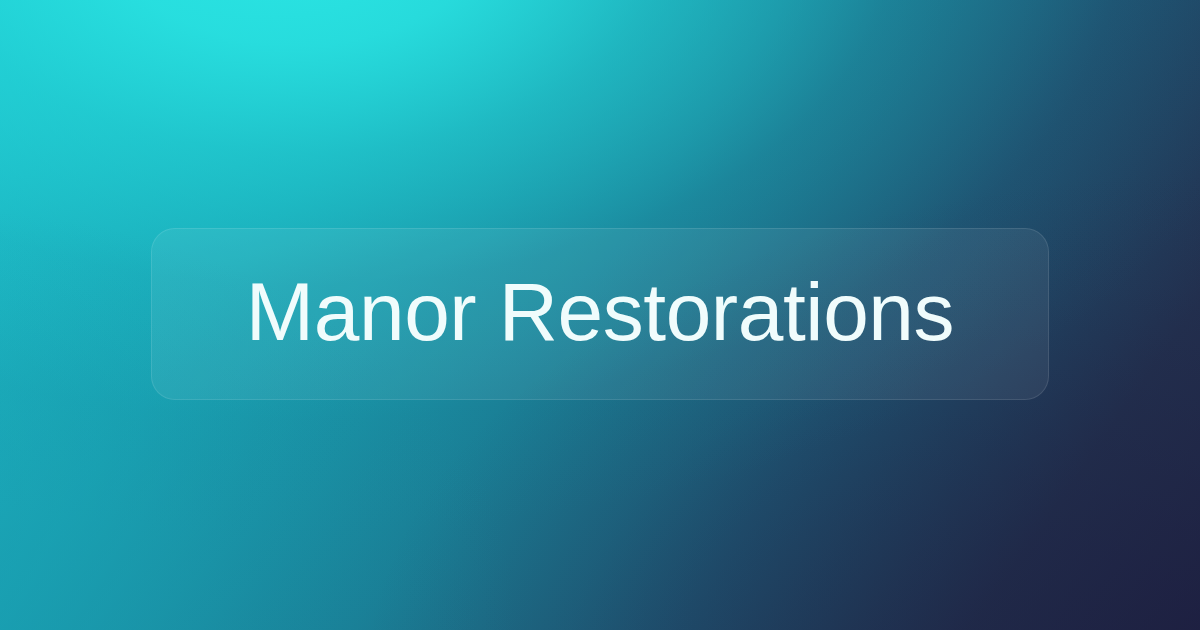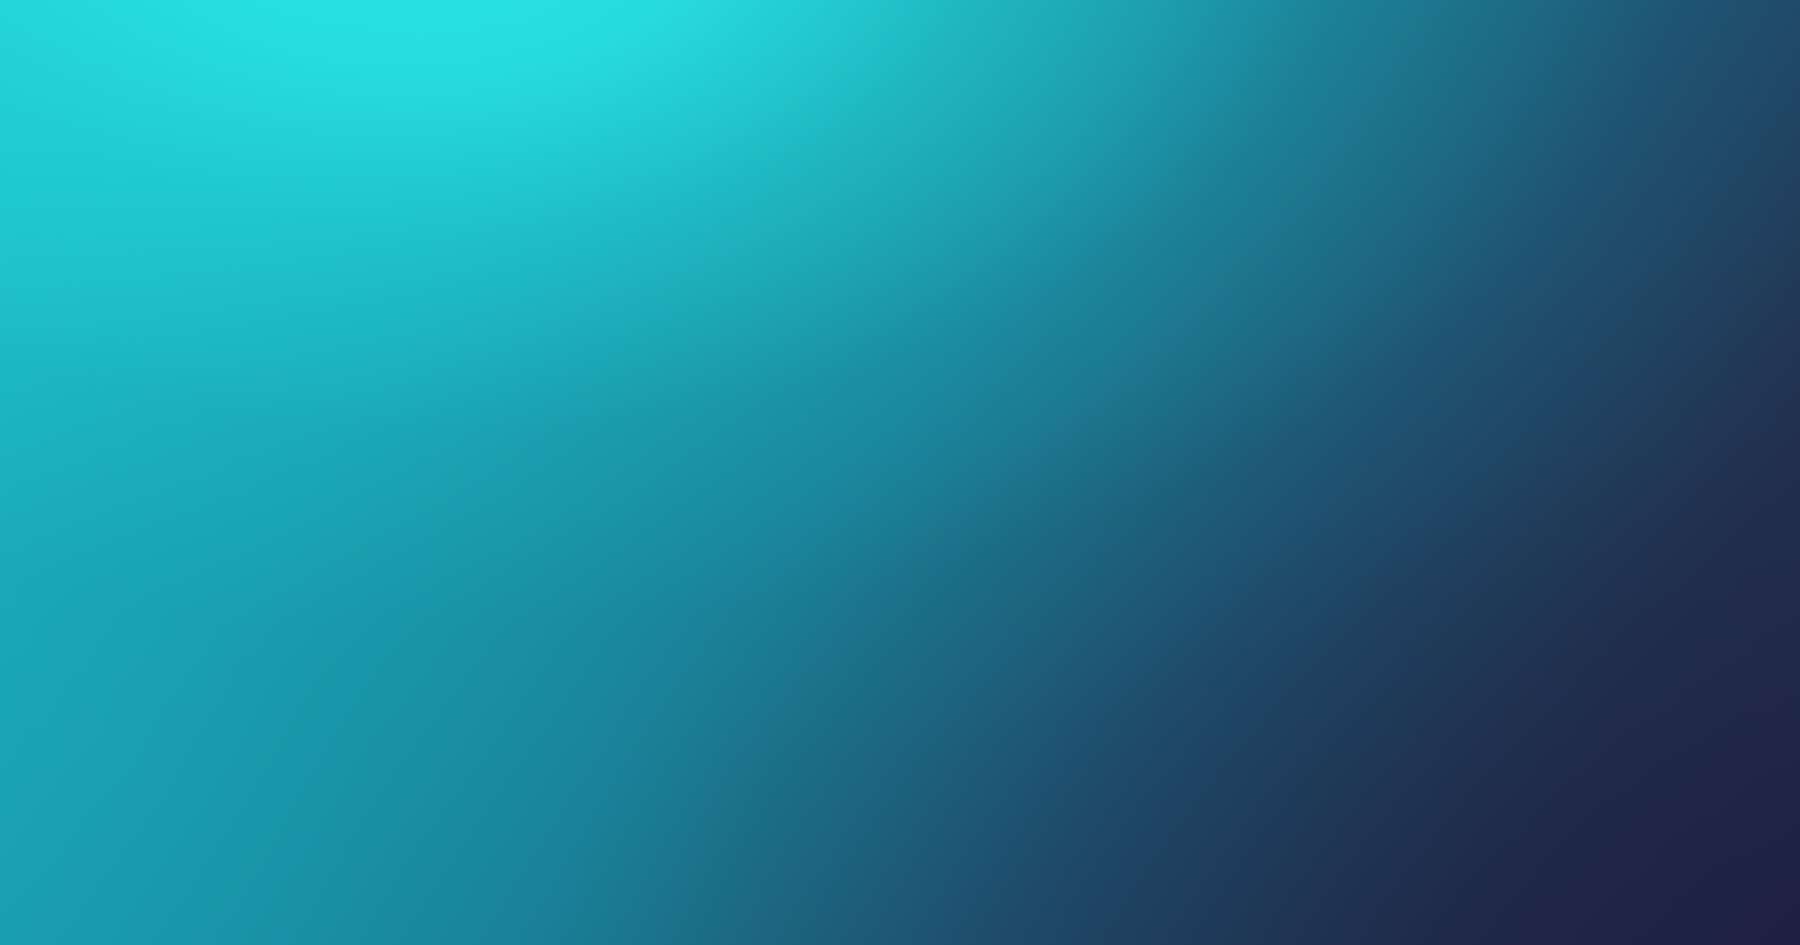--- a/index.html
+++ b/index.html
@@ -101,14 +101,17 @@
 <div id="banner">
 
   <div id="gradient-base"></div>
 
   <div id="gradient-glow"></div>
 
   <div id="gradient-corner-shade"></div>
 
   <div id="gradient-left-lift"></div>
 
+  <div id="title-card">
+    <div id="title-text">Manor Restorations</div>
+  </div>
 
 </div>
 
 </body></html>

